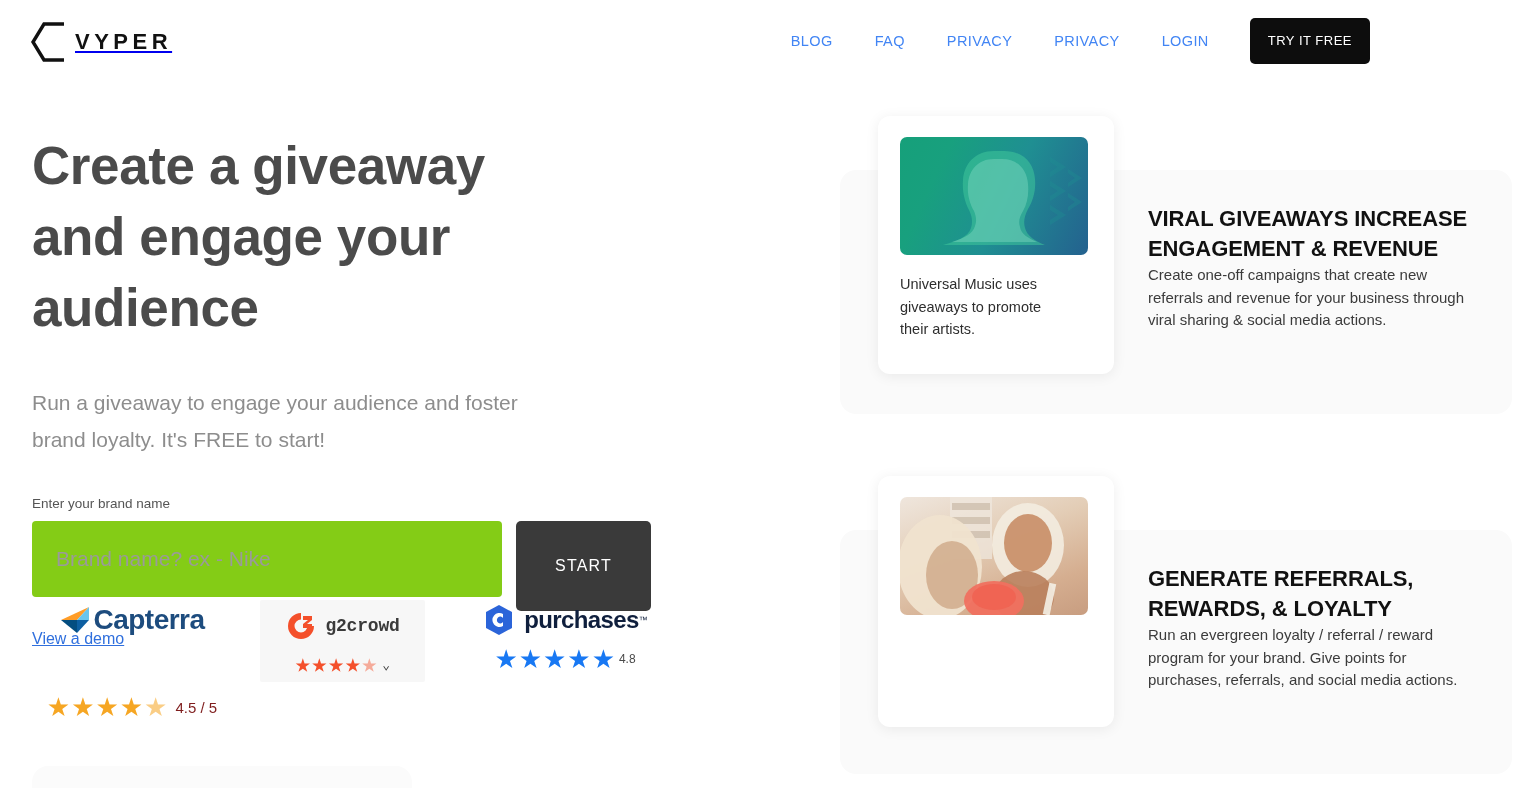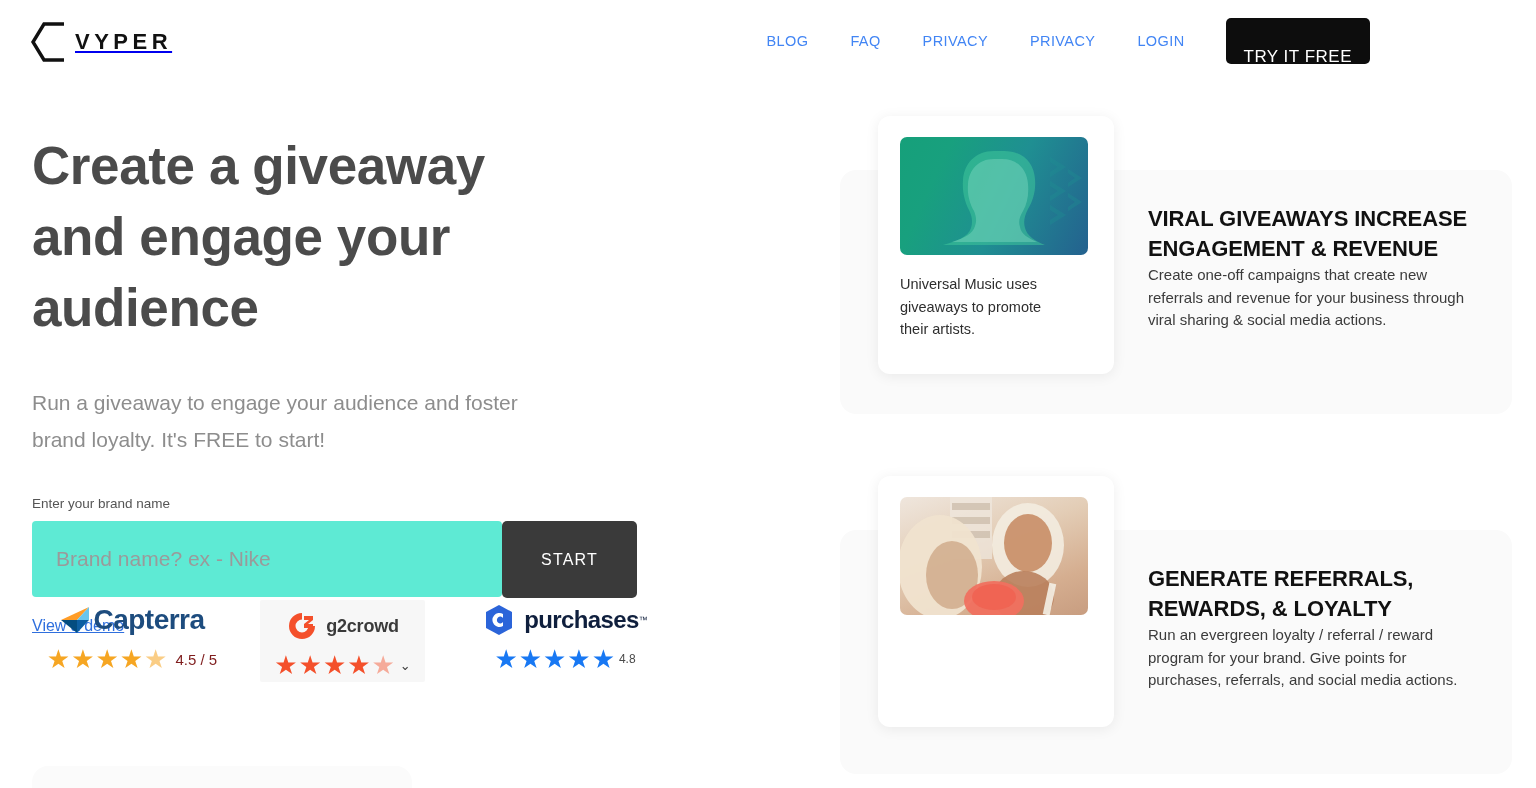--- a/index.html
+++ b/index.html
@@ -23,59 +23,59 @@
   .logo-text {
     font-size: 22px; font-weight: 700; letter-spacing: 4.5px;
     color: #111; margin-left: 5px; font-family: "Liberation Sans", sans-serif;
   }
   .nav { position: absolute; right: 30px; top: 18px; display: flex; align-items: flex-end; gap: 8px; }
   .nav-link {
     font-size: 14.5px; letter-spacing: 0.4px; color: #4285f4; text-decoration: none;
     padding: 0 17px; line-height: 46px; display: inline-block; white-space: nowrap;
   }
   .nav-cta {
-    background: #0d0d0d; color: #fff; font-size: 17px; letter-spacing: 0.5px;
-    border: none; border-radius: 5px; padding: 16px 18px; height: 46px; line-height: 46px;
+    background: #0d0d0d; color: #fff; font-size: 13px; letter-spacing: 0.5px;
+    border: none; border-radius: 5px; padding: 0 18px; height: 46px; line-height: 46px;
     margin-left: 16px; cursor: pointer; white-space: nowrap;
     font-family: "Liberation Sans", sans-serif;
   }
 
   
   .hero { position: absolute; left: 32px; top: 130px; width: 700px; }
   .hero-title {
     font-size: 53px; line-height: 71px; font-weight: 700; color: #4b4b4b;
     letter-spacing: -0.4px; max-width: 560px;
   }
   .hero-sub {
     margin-top: 41px; font-size: 21px; line-height: 37px; color: #8d8d8d;
     max-width: 520px; font-weight: 400;
   }
   .form-label { margin-top: 38px; font-size: 13.5px; color: #555; }
   .form-row { margin-top: 10px; display: flex; align-items: flex-start; }
   .brand-input {
-    width: 470px; height: 76px; background: #5eead4; border: none; border-radius: 4px;
+    width: 470px; height: 76px; background: #84cc16; border: none; border-radius: 4px;
     padding: 0 24px; font-size: 21px; color: #2b2b2b;
     font-family: "Liberation Sans", sans-serif; outline: none;
   }
   .brand-input::placeholder { color: #9a9a9a; }
   .start-btn {
-    width: 135px; height: 77px; background: #3a3a3a; color: #fff;
+    margin-left: 14px; width: 135px; height: 90px; background: #3a3a3a; color: #fff;
     border: none; border-radius: 5px; font-size: 16px; letter-spacing: 1.2px;
     cursor: pointer; font-family: "Liberation Sans", sans-serif;
   }
   .demo-link {
     display: inline-block; margin-top: 19px; font-size: 16px; color: #2f6fdd;
     text-decoration: underline; cursor: pointer;
   }
 
   
   .badges { position: absolute; left: 32px; top: 600px; display: flex; align-items: flex-start; }
   .badge { display: flex; flex-direction: column; align-items: center; }
-  .badge-capterra { width: 200px; }
-  .badge-g2 { width: 165px; margin-left: 28px; background: #f7f7f7; padding: 6px 10px 4px; border-radius: 2px; }
+  .badge-capterra { width: 200px; gap: 48px; }
+  .badge-g2 { width: 165px; margin-left: 28px; background: #f7f7f7; padding: 6px 10px 4px; border-radius: 2px; font-family: Liberation Mono, monospace; }
   .badge-croz { width: 180px; margin-left: 50px; }
   .badge-logo-row { display: flex; align-items: center; justify-content: center; height: 40px; }
   .badge-stars { display: flex; align-items: center; margin-top: 6px; font-size: 15px; }
   .star { font-size: 26px; line-height: 26px; letter-spacing: 1px; }
   .star-gold { color: #f6a623; }
   .star-half-gold { color: #f6a623; opacity: .55; }
   .star-red { color: #f4502b; }
   .star-half-red { color: #f4502b; opacity: .45; }
   .star-blue { color: #1878f3; }
   .rate-txt { margin-left: 7px; color: #7f1d1d; font-size: 15px; }

